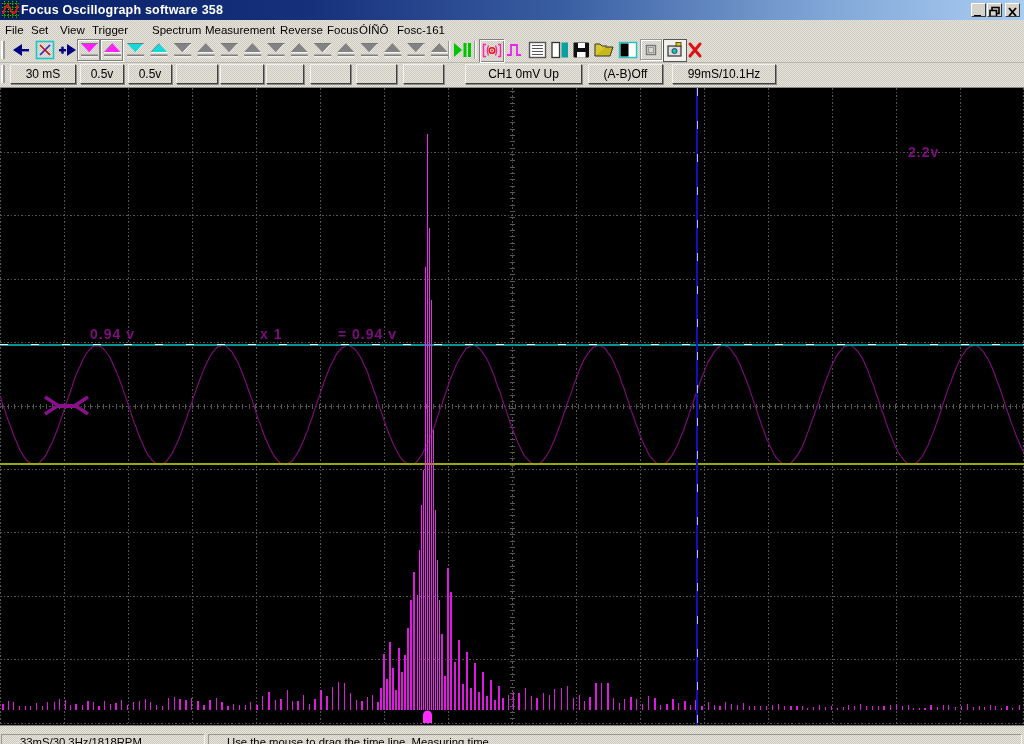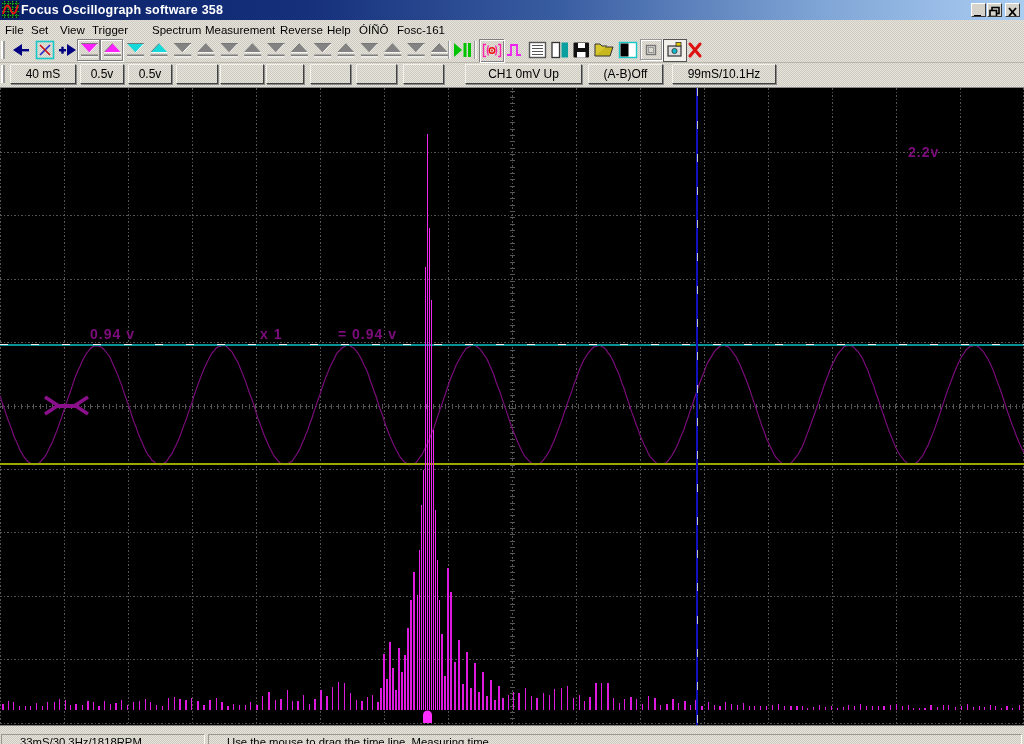--- a/index.html
+++ b/index.html
@@ -39,21 +39,21 @@
       </svg></div>
   </div>
 <div id="menubar" class="chrome">
     <span style="left:5px">File</span>
     <span style="left:31px">Set</span>
     <span style="left:60px">View</span>
     <span style="left:92px">Trigger</span>
     <span style="left:152px">Spectrum</span>
     <span style="left:205px">Measurement</span>
     <span style="left:280px">Reverse</span>
-    <span style="left:327px">Help</span>
+    <span style="left:327px">Focus</span>
     <span style="left:359px">ÓÍÑÔ</span>
     <span style="left:397px">Fosc-161</span>
   </div>
 <div id="tb1" class="chrome">
     <svg width="1024" height="25" viewBox="0 38 1024 25" style="position:absolute;left:0;top:0">
       <rect x="1" y="41" width="2" height="18" fill="#ffffff"></rect>
       <rect x="3" y="41" width="2" height="18" fill="#9a9a9a"></rect>
       <path d="M22 44 L13 50 L22 56 Z" fill="#000080"></path>
       <rect x="22" y="49" width="7" height="2.4" fill="#000080"></rect>
       <rect x="36.5" y="41.5" width="17" height="17" fill="none" stroke="#17c8c8" stroke-width="1.6"></rect>
@@ -180,21 +180,21 @@
       <rect x="648.5" y="47.5" width="5" height="5" fill="none" stroke="#999" stroke-width="1"></rect>
       <rect x="663.5" y="39.5" width="23" height="22" fill="#f2f0ea" stroke="#555" stroke-width="1"></rect>
       <rect x="668" y="46" width="13" height="10" fill="#dddddd" stroke="#333" stroke-width="1.2"></rect>
       <circle cx="674.5" cy="51" r="2.6" fill="#11bbcc" stroke="#333" stroke-width="0.8"></circle>
       <rect x="676" y="42.5" width="5" height="3.5" fill="#e0c800" stroke="#333" stroke-width="0.8"></rect>
       <path d="M690 44 L700 56 M700 44 L690 56" stroke="#dd1111" stroke-width="3" stroke-linecap="round"></path>
     </svg>
   </div>
 <div id="tb2" class="chrome">
     <div class="grip2"></div>
-    <div class="p2" style="left:10px;width:66px">40 mS</div>
+    <div class="p2" style="left:10px;width:66px">30 mS</div>
     <div class="p2" style="left:80px;width:44px">0.5v</div>
     <div class="p2" style="left:128px;width:44px">0.5v</div>
     <div class="p2" style="left:176px;width:42px"></div>
     <div class="p2" style="left:220px;width:44px"></div>
     <div class="p2" style="left:266px;width:38px"></div>
     <div class="p2" style="left:310px;width:41px"></div>
     <div class="p2" style="left:356px;width:41px"></div>
     <div class="p2" style="left:403px;width:41px"></div>
     <div class="p2" style="left:465px;width:117px">CH1 0mV Up</div>
     <div class="p2" style="left:588px;width:75px">(A-B)Off</div>

